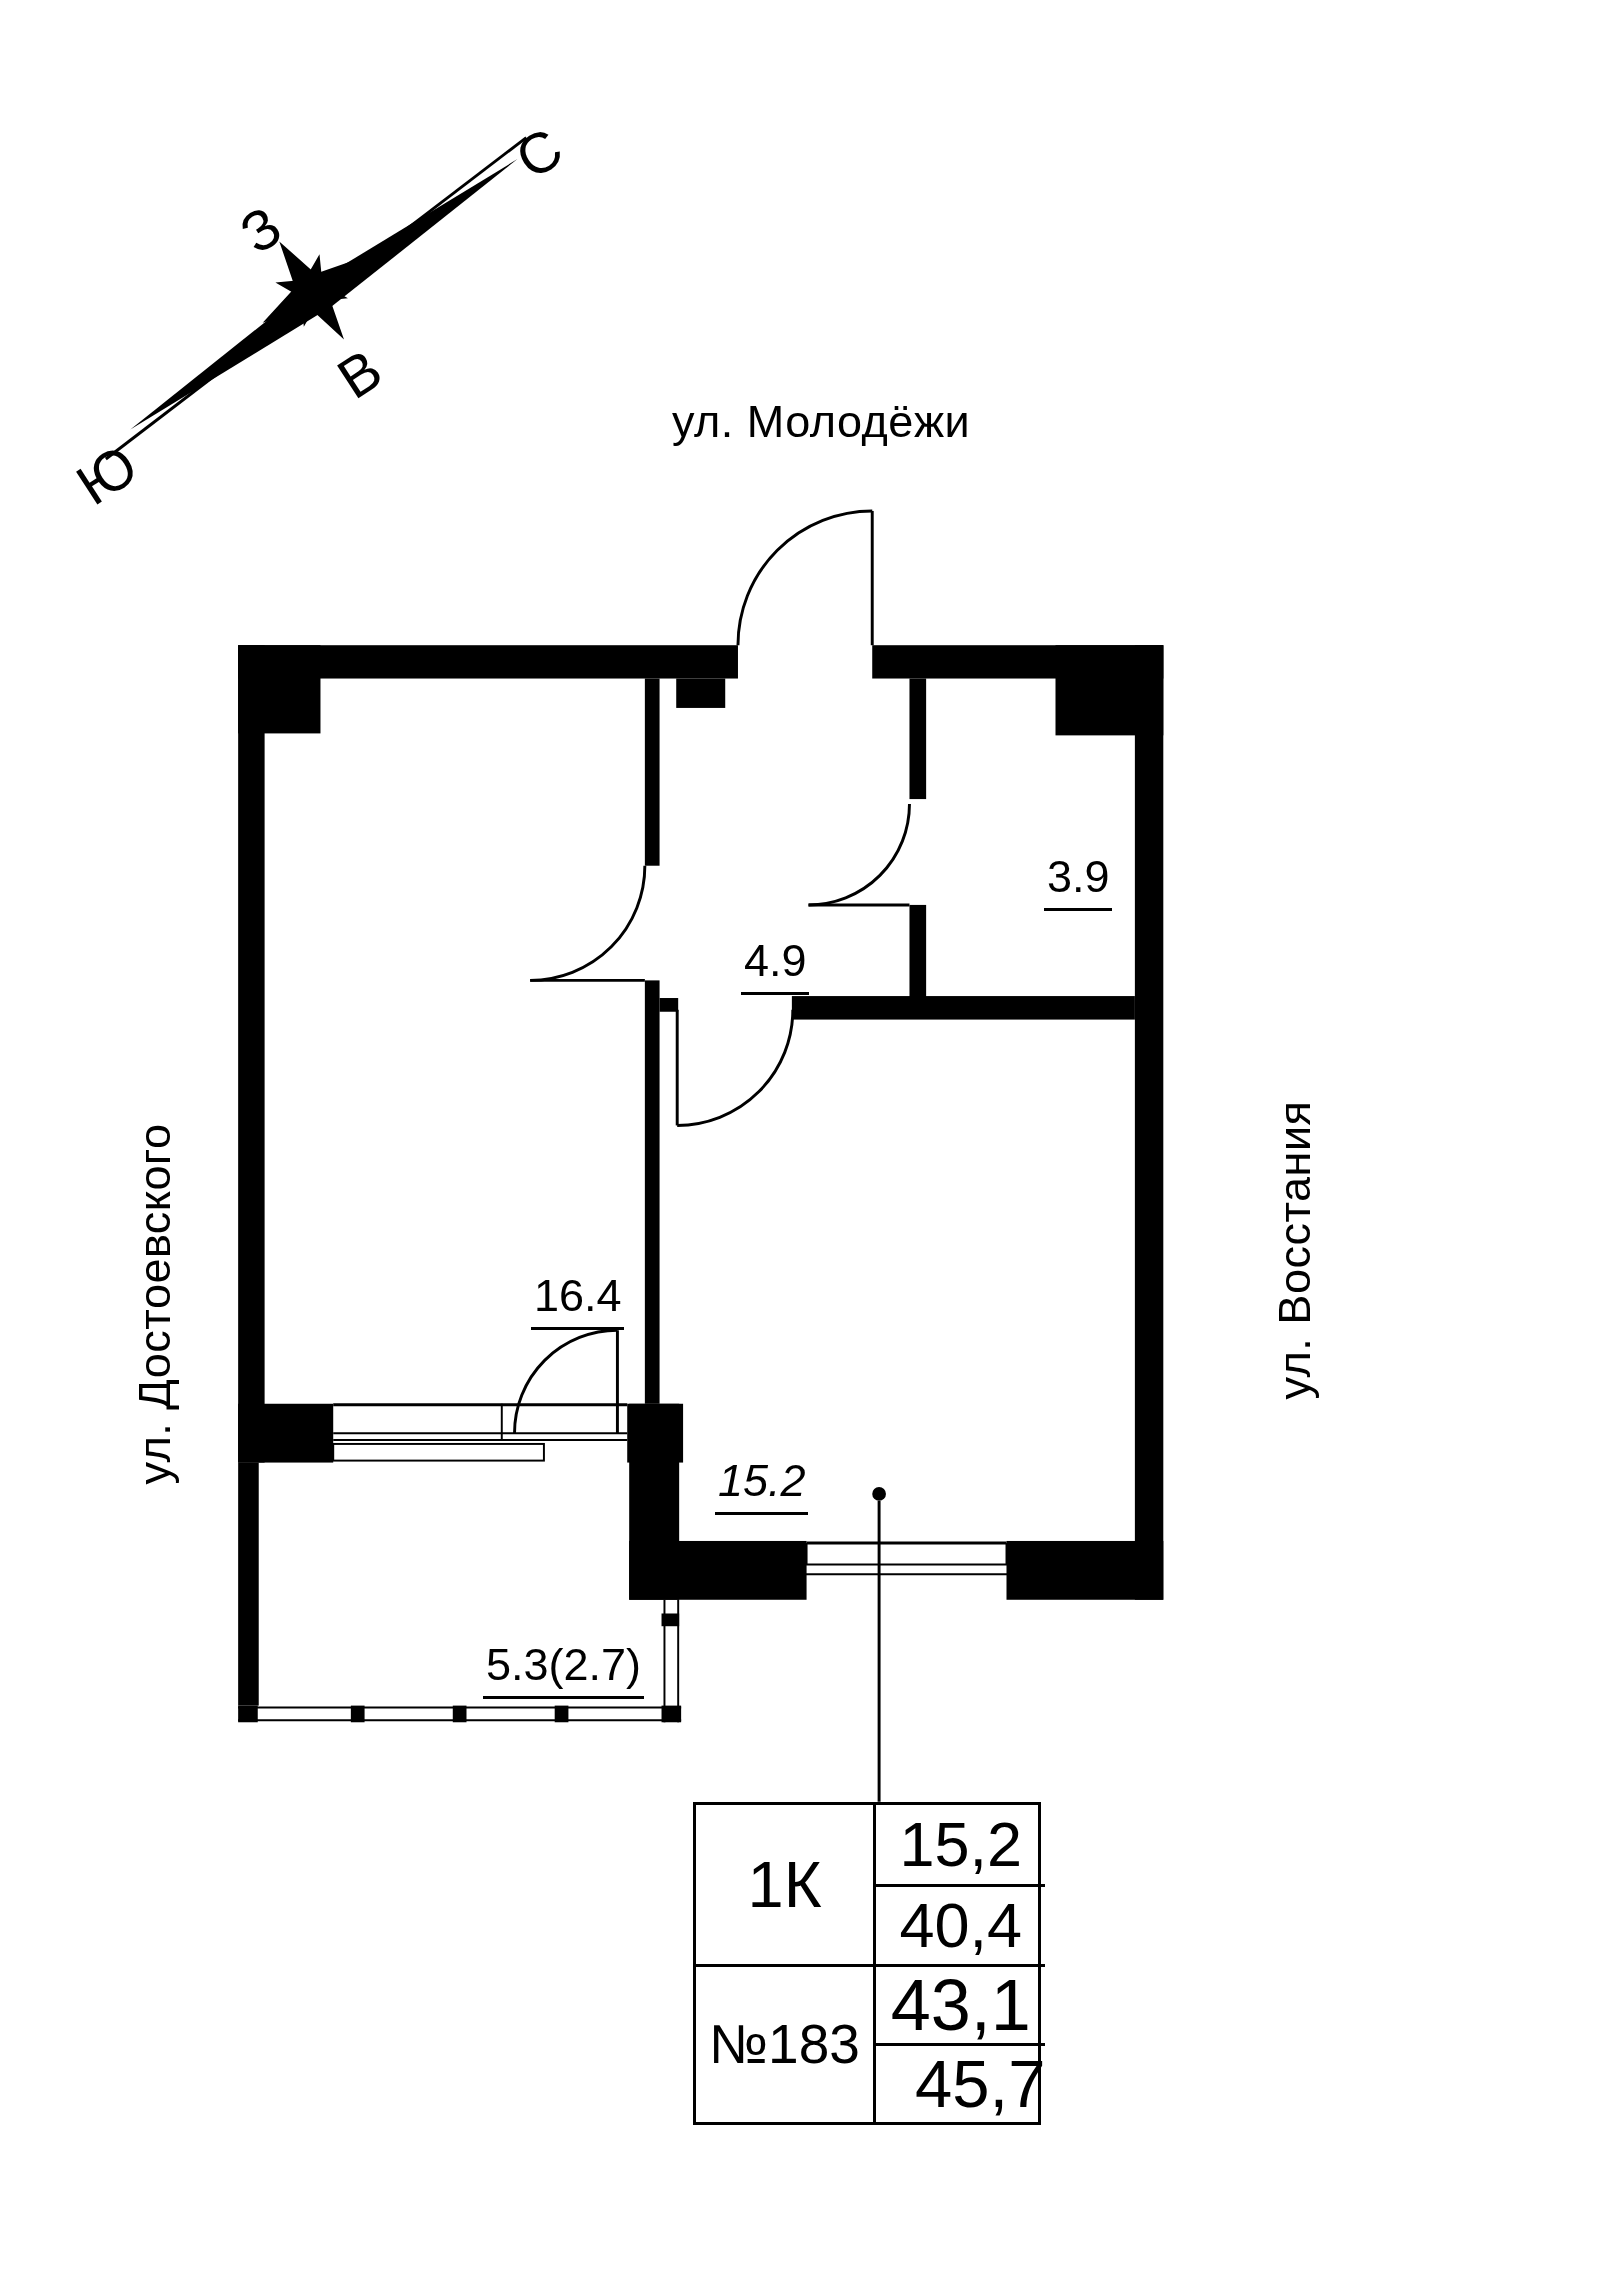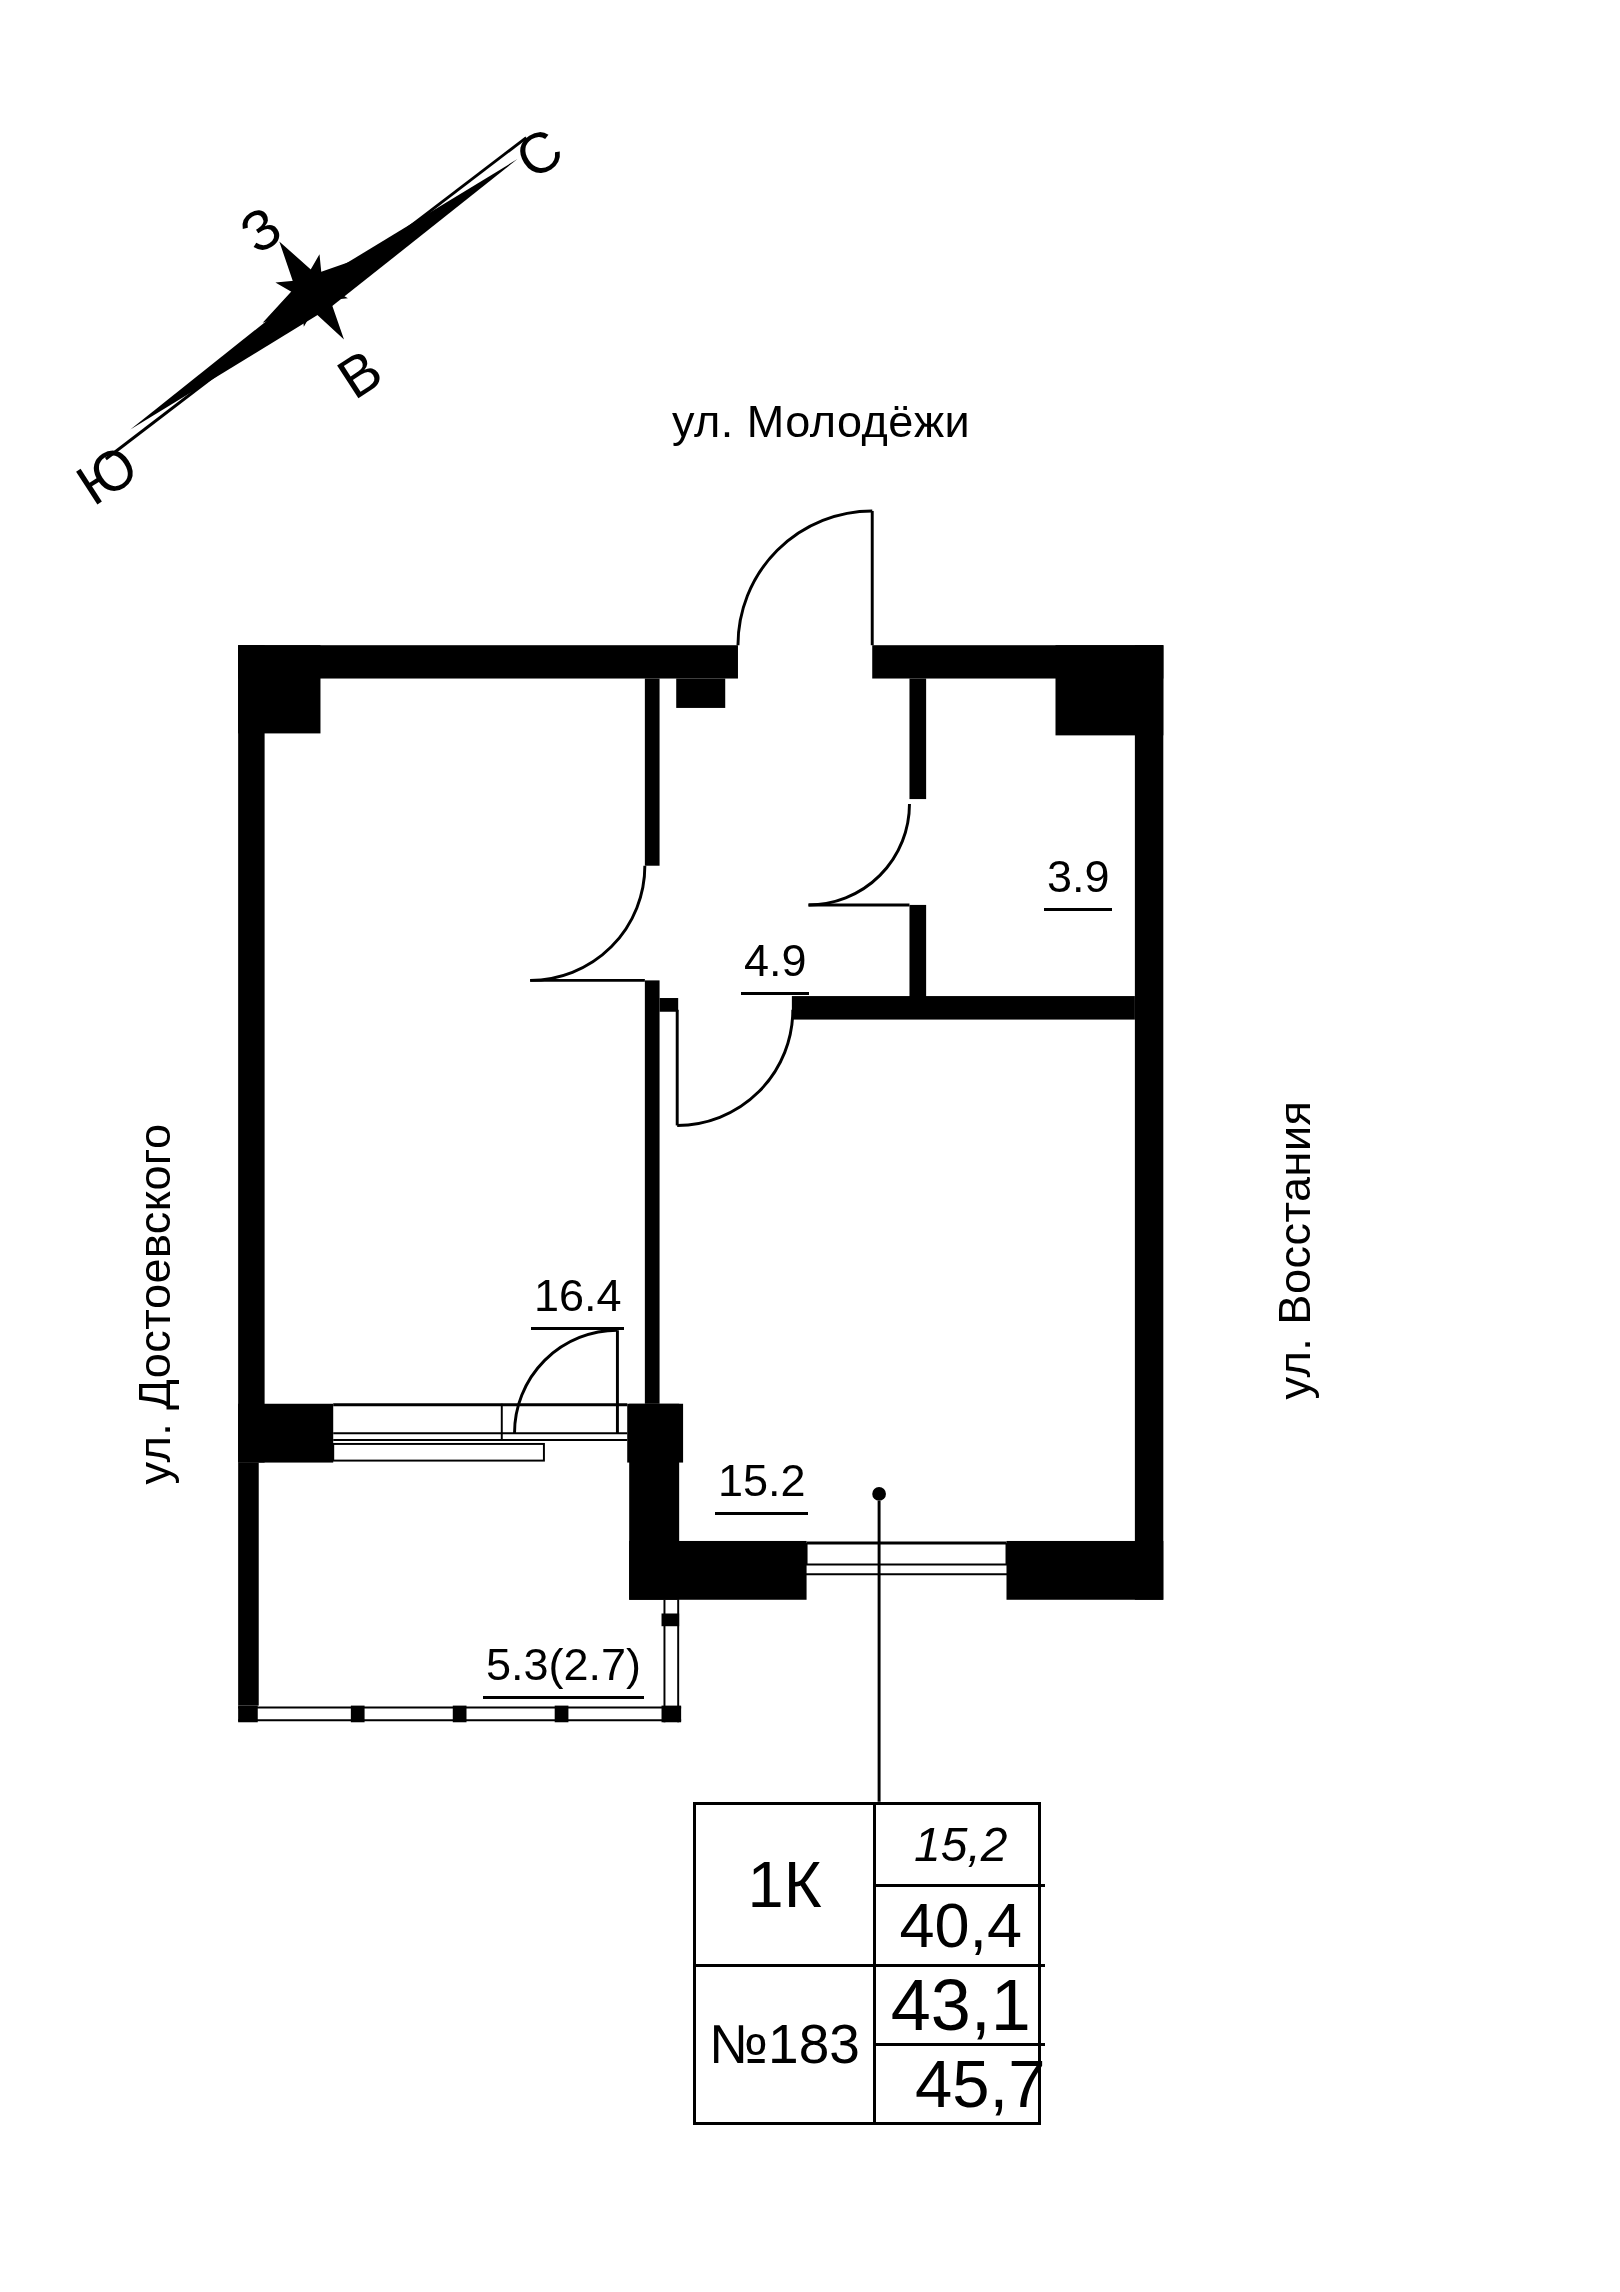--- a/index.html
+++ b/index.html
@@ -15,21 +15,21 @@
     border-bottom:3.9px solid #000;padding:0 2.9px 4.9px 2.9px;
   }
   .info-table{
     position:absolute;left:693px;top:1802px;width:348px;height:323px;
     border:3.9px solid #000;box-sizing:border-box;background:#fff;
     display:grid;grid-template-columns:180px 1fr;grid-template-rows:repeat(4,1fr);
   }
   .cell{display:flex;align-items:center;justify-content:center;line-height:1;}
   .cell-type{grid-area:1/1/3/2;border-right:3.9px solid #000;font-size:65px;}
   .cell-num{grid-area:3/1/5/2;border-right:3.9px solid #000;border-top:3.9px solid #000;font-size:55px;}
-  .cell-v0{grid-area:1/2/2/3;font-size:48px;font-style:italic;}
+  .cell-v0{grid-area:1/2/2/3;font-size:63px;}
   .cell-v1{grid-area:2/2/3/3;border-top:3.9px solid #000;font-size:63px;}
   .cell-v2{grid-area:3/2/4/3;border-top:3.9px solid #000;font-size:72px;}
   .cell-v3{grid-area:4/2/5/3;border-top:3.9px solid #000;font-size:67px;padding-left:39px;}
 </style>
 </head>
 <body>
 
 <div class="canvas">
 
   <svg class="svg-layer" width="1620" height="2293" viewBox="0 0 1653 2339">
@@ -125,21 +125,21 @@
     </g>
   </svg>
 
   <span class="street" style="left:672px;top:396px;">ул. Молодёжи</span>
   <span class="street v" style="left:155px;top:1304px;">ул. Достоевского</span>
   <span class="street v" style="left:1295px;top:1250px;">ул. Восстания</span>
 
   <span class="room-label" style="left:1044px;top:851px;">3.9</span>
   <span class="room-label" style="left:741px;top:935px;">4.9</span>
   <span class="room-label" style="left:531px;top:1270px;">16.4</span>
-  <span class="room-label" style="left:715px;top:1455px;">15.2</span>
+  <span class="room-label" style="left:715px;top:1455px;font-style:italic;">15.2</span>
   <span class="room-label" style="left:483px;top:1639px;">5.3(2.7)</span>
 
   <div class="info-table">
     <div class="cell cell-type">1К</div>
     <div class="cell cell-num">№183</div>
     <div class="cell cell-v0">15,2</div>
     <div class="cell cell-v1">40,4</div>
     <div class="cell cell-v2">43,1</div>
     <div class="cell cell-v3">45,7</div>
   </div>

